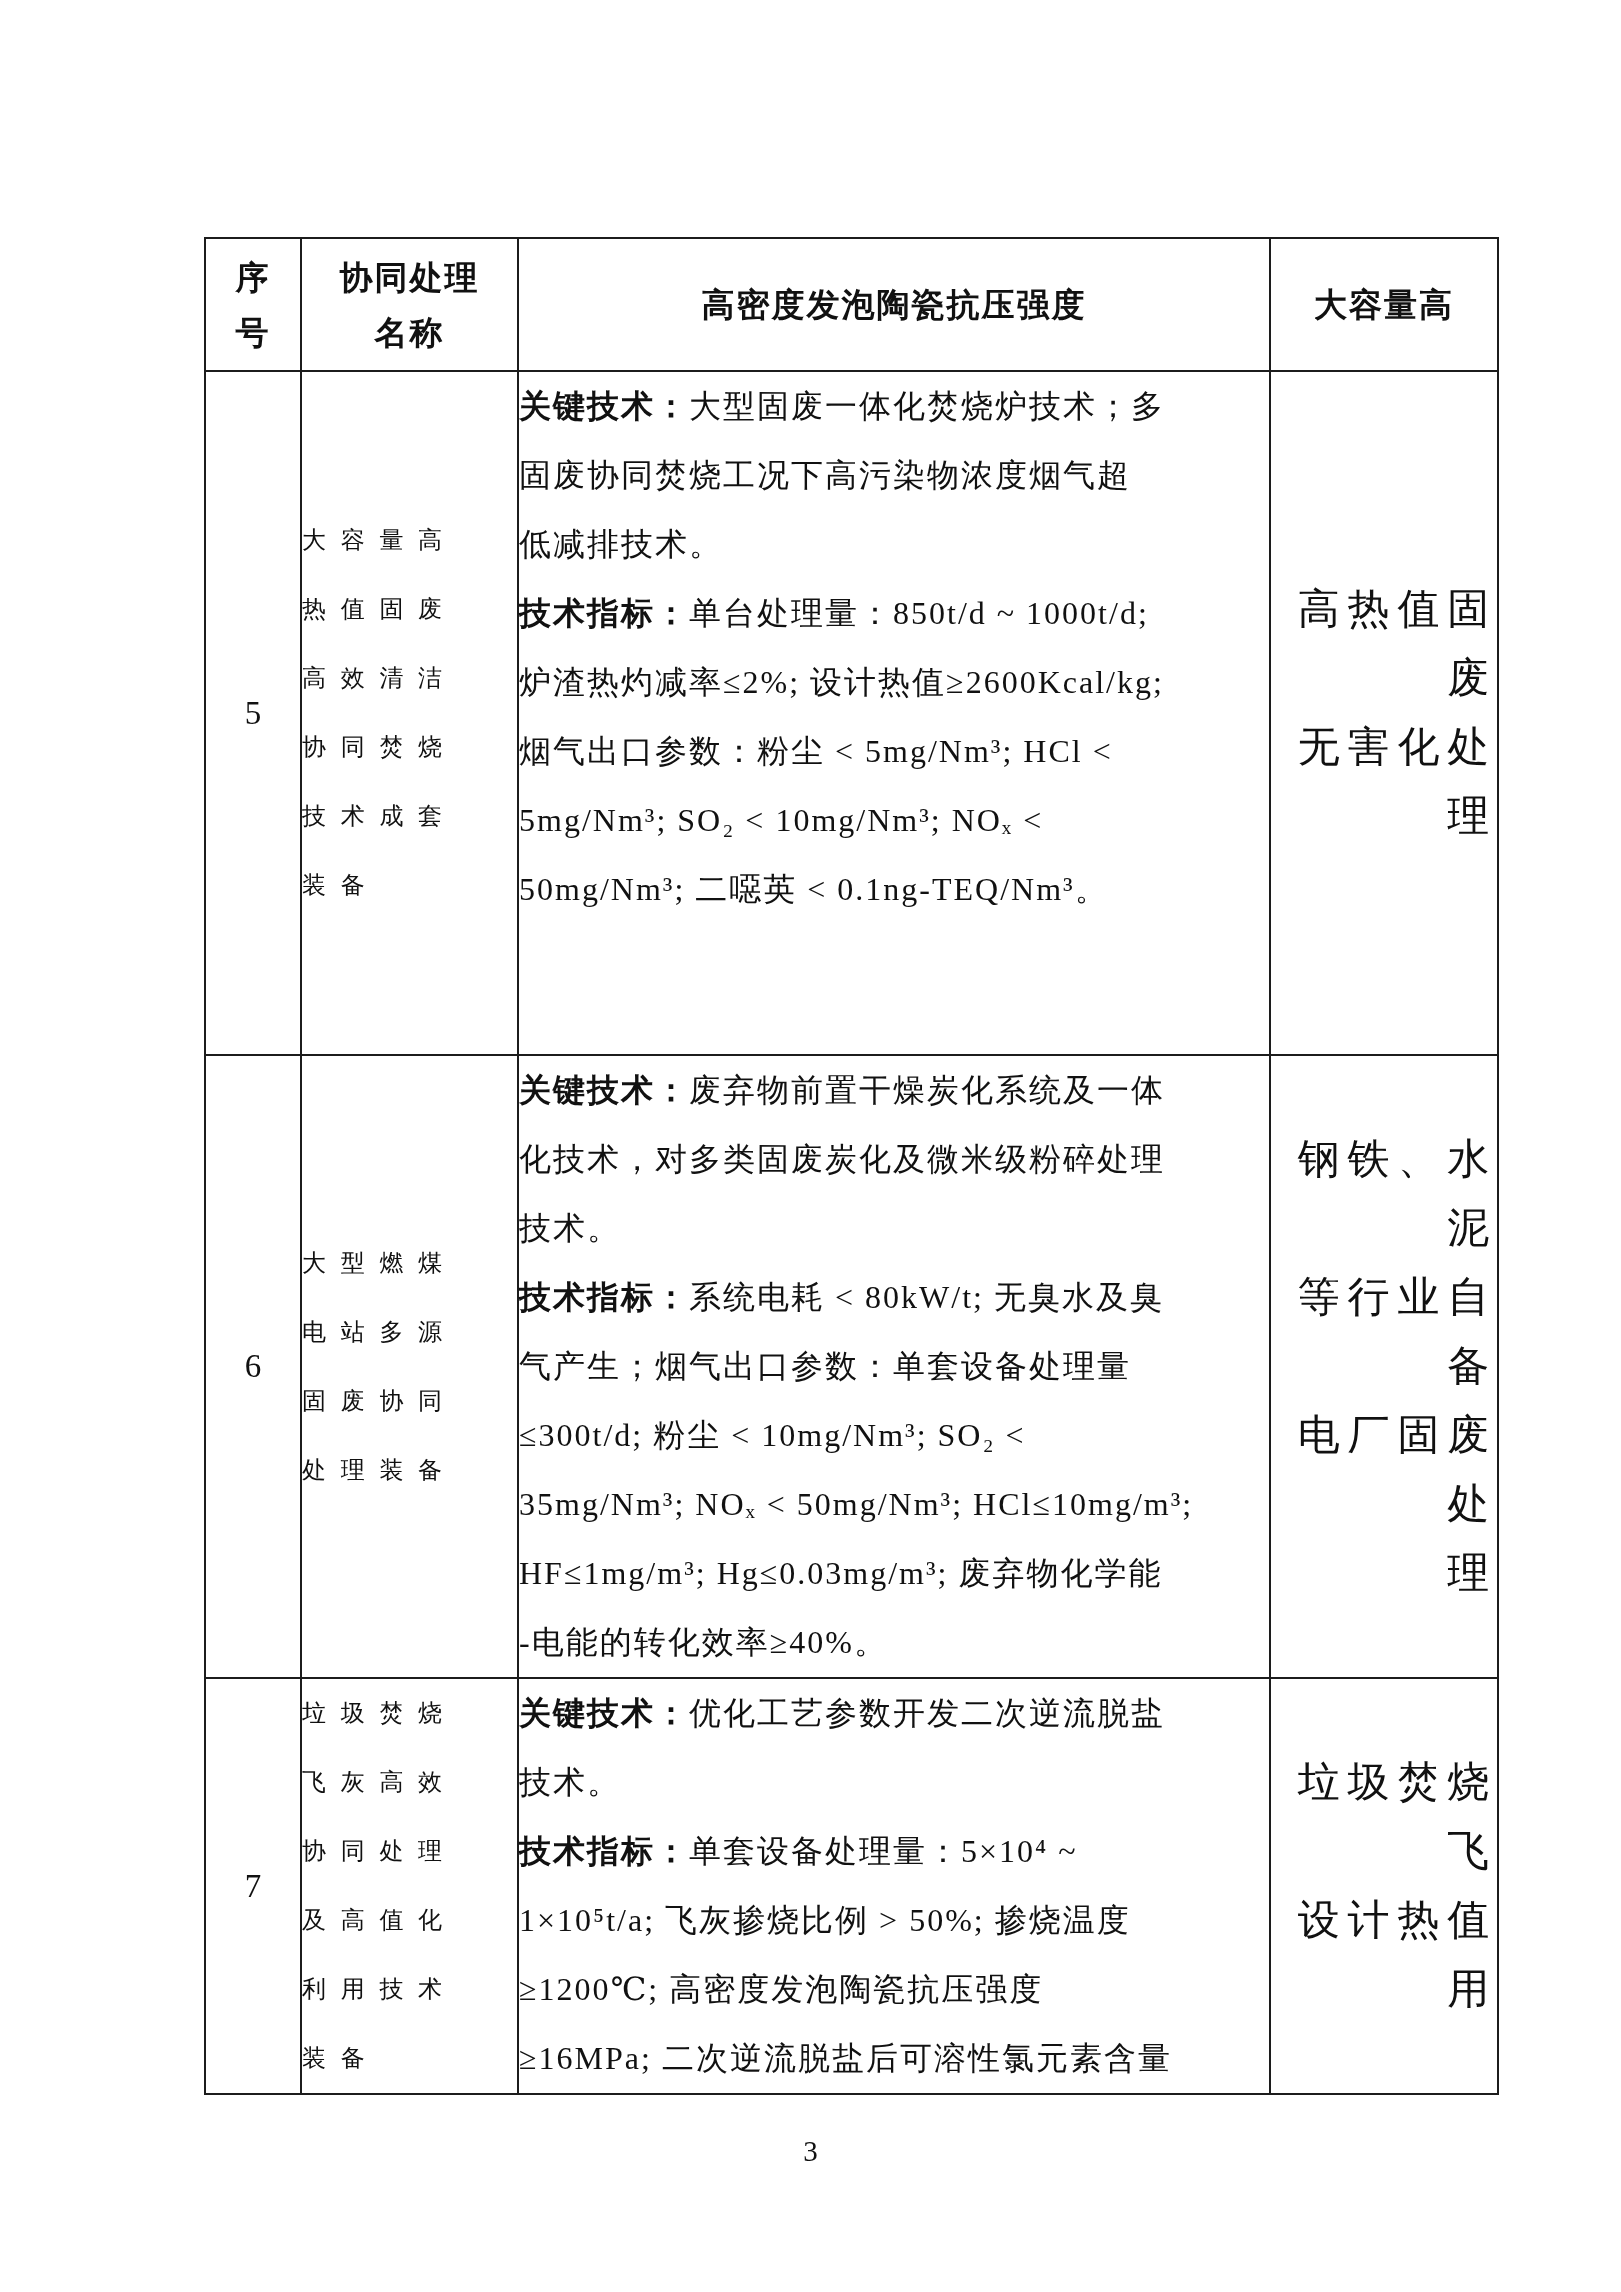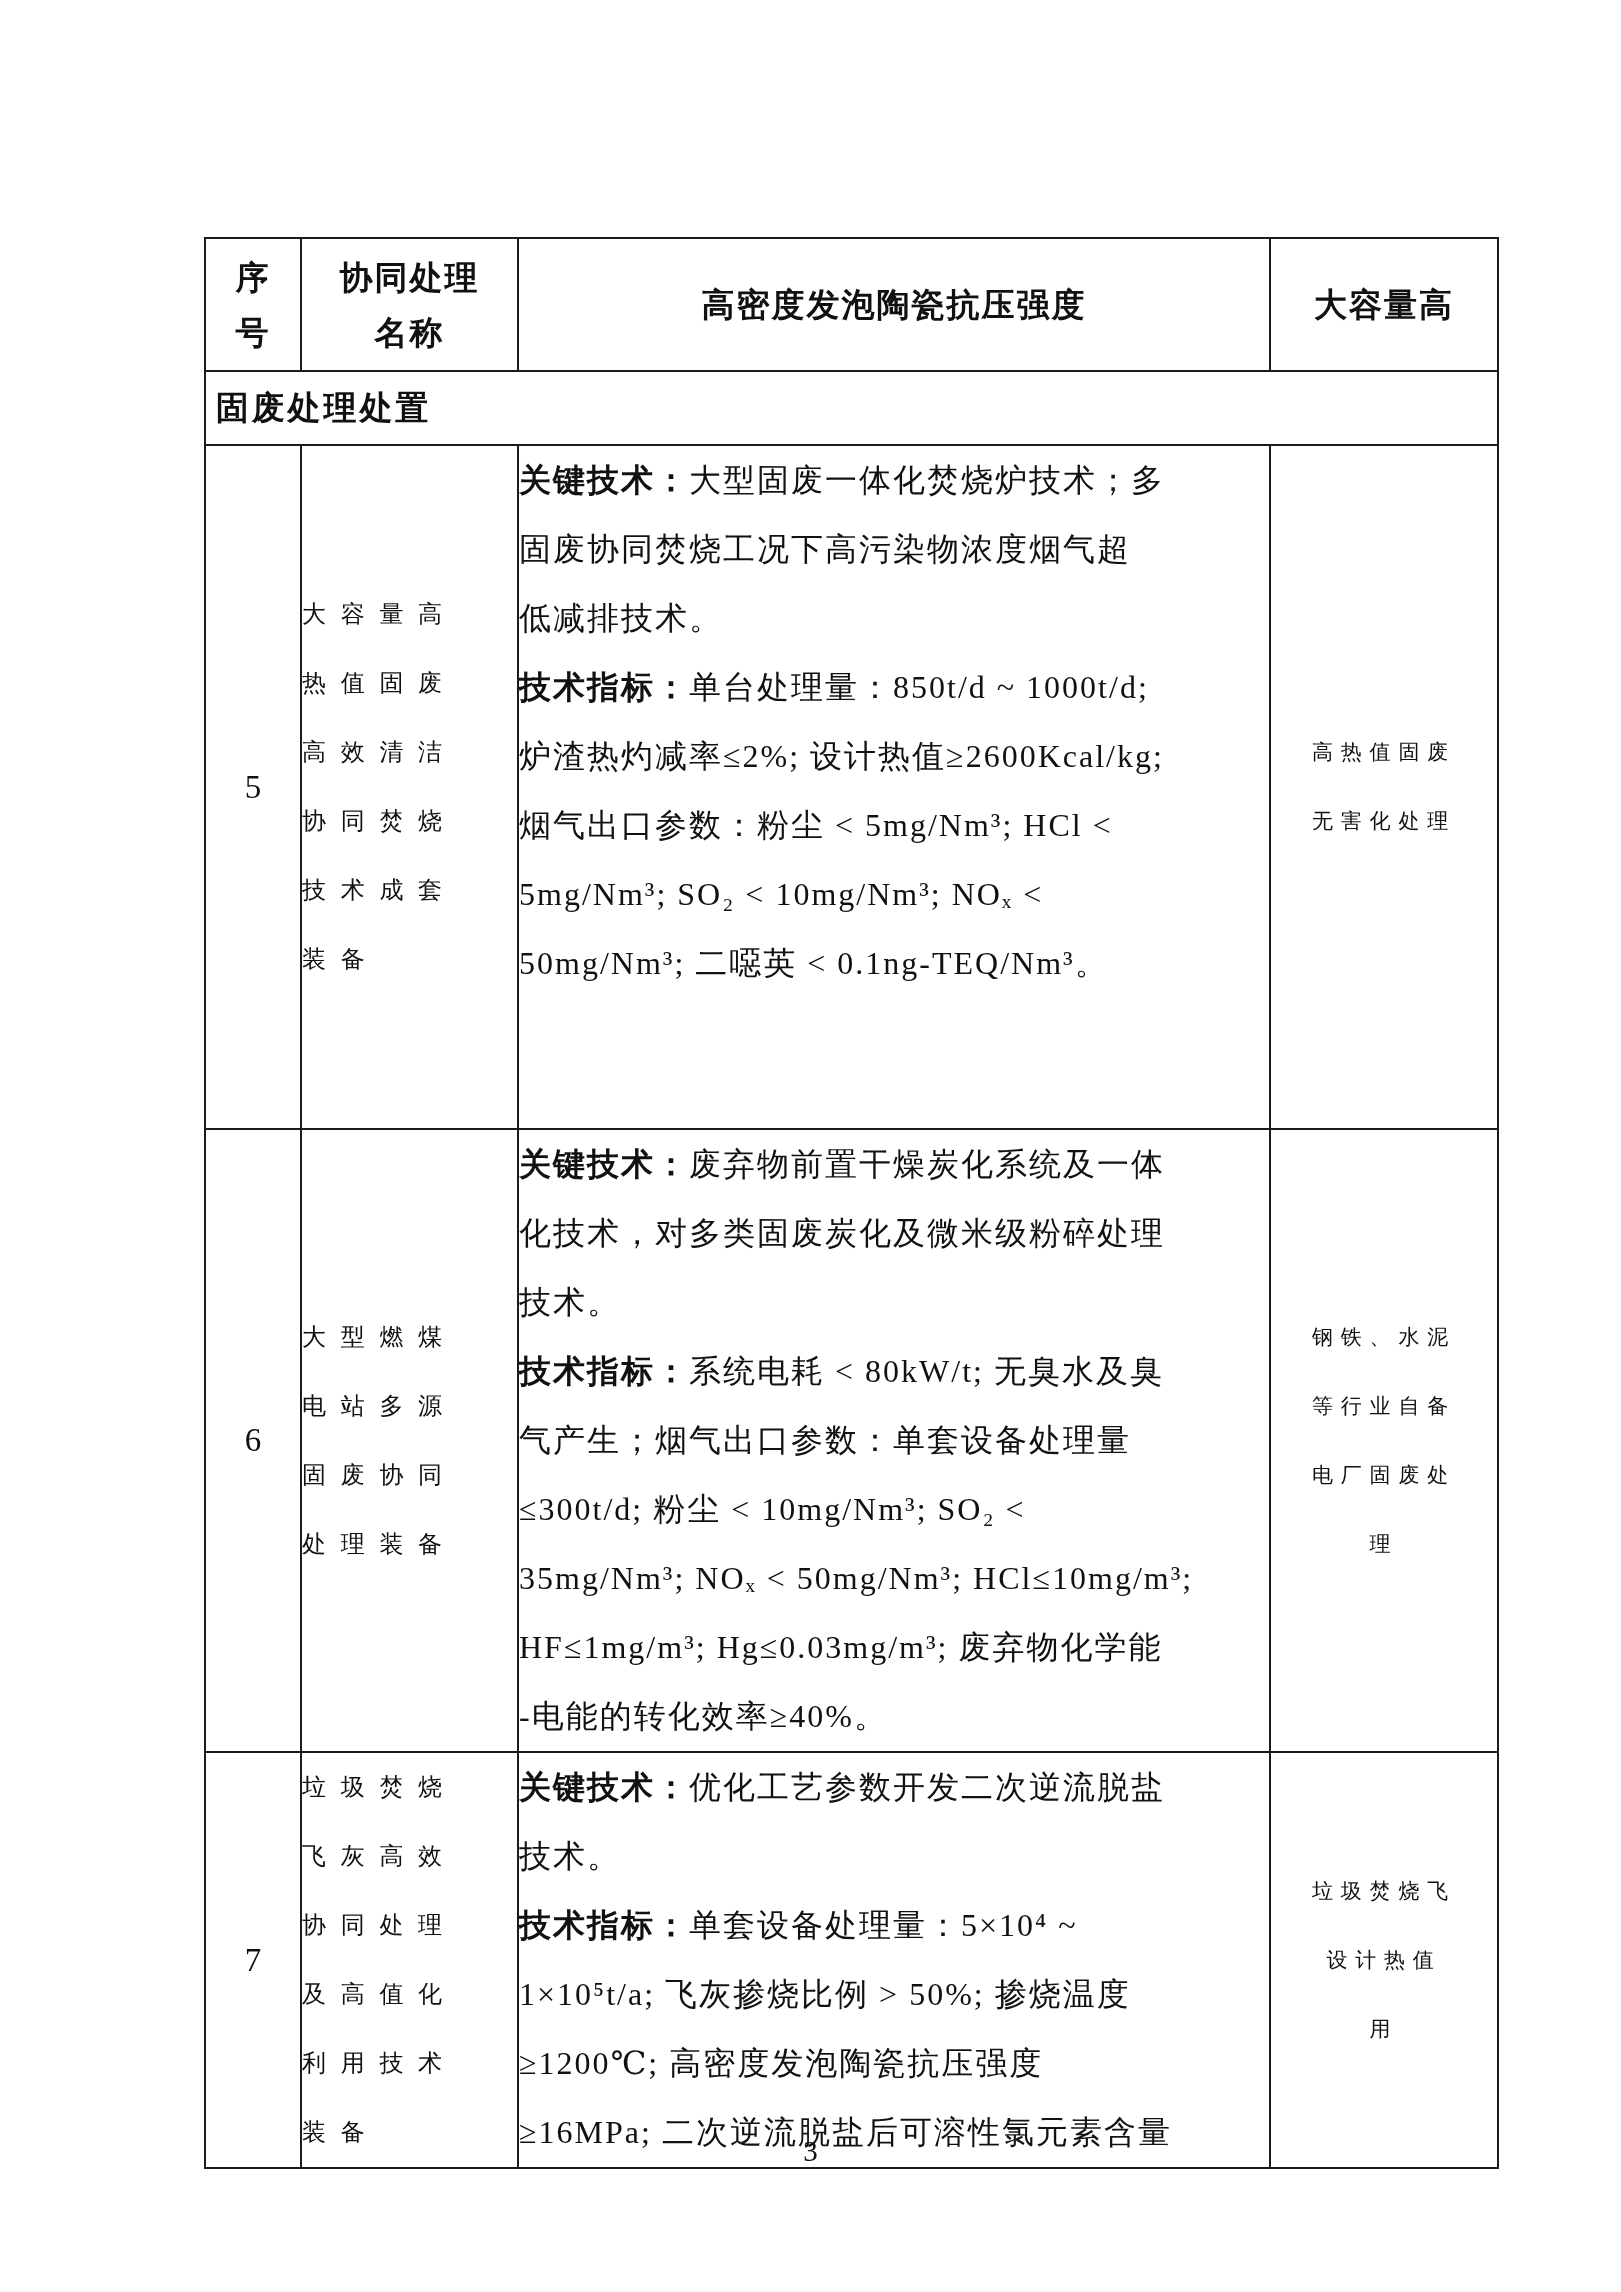--- a/index.html
+++ b/index.html
@@ -75,25 +75,25 @@
     white-space:pre-line;
     text-align:justify;
   }
   td.tech-cell .lbl{
     font-family:"Liberation Sans","DejaVu Sans",sans-serif;
     font-weight:700;
   }
   td.scope-cell{
     vertical-align:middle;
     white-space:pre-line;
-    font-size:21px;
+    font-size:42px;
     line-height:69px;
     letter-spacing:7.8px;
     padding:0 2px 0 13.7px;
-    text-align:center;
+    text-align:right;
   }
   .page-number{
     position:absolute;
     left:0;right:0;
     top:2135px;
     text-align:center;
     font-size:29px;
     color:#111;
   }
 </style>
@@ -113,23 +113,20 @@
     <tbody>
         <tr class="head-row">
       <th>序
 号</th>
       <th>协同处理
 名称</th>
       <th>高密度发泡陶瓷抗压强度</th>
       <th>大容量高</th>
     </tr>
 
-    <tr class="section-row">
-      <td colspan="4">固废处理处置</td>
-    </tr>
 
     <tr class="r5">
       <td class="no-cell">5</td>
       <td class="name-cell">大容量高
 热值固废
 高效清洁
 协同焚烧
 技术成套
 装备</td>
       <td class="tech-cell">

